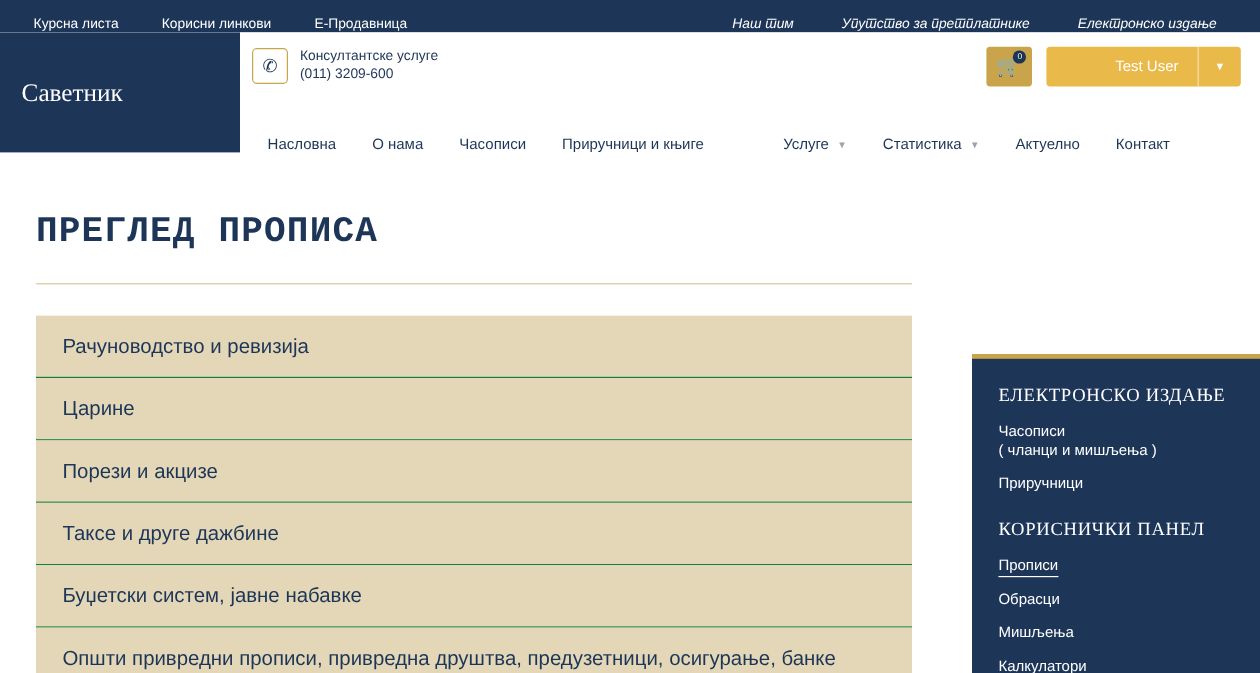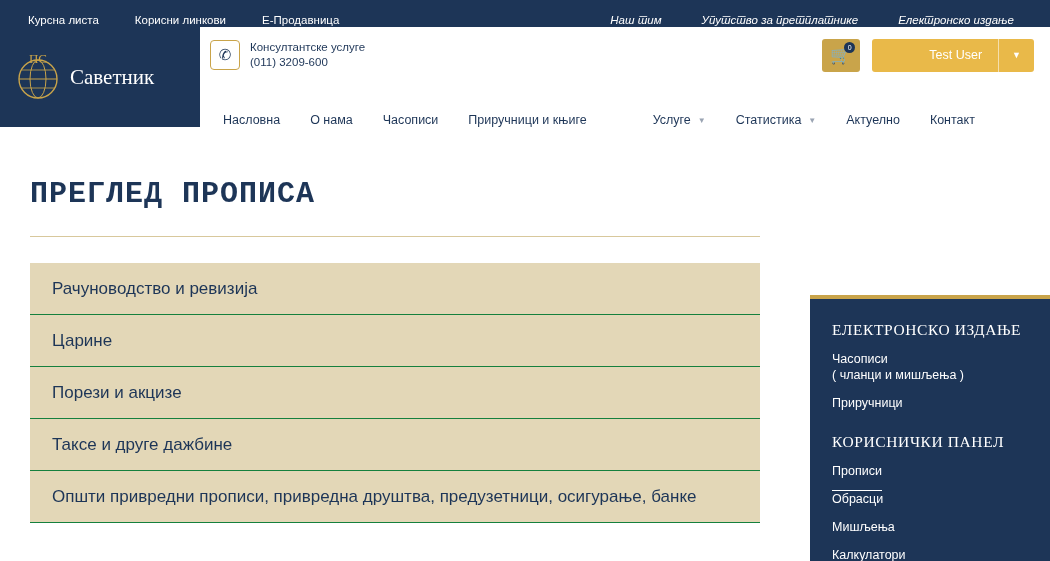--- a/index.html
+++ b/index.html
@@ -206,21 +206,21 @@
     color: #ffffff;
     text-decoration: none;
     font-size: 12.5px;
     padding: 0 22px;
     margin-bottom: 12px;
     line-height: 16px;
   }
   .side-link.two { margin-bottom: 12px; }
   .side-link.active span.u {
     border-bottom: 1px solid #ffffff;
-    padding-bottom: 12px;
+    padding-bottom: 2px;
     margin-top: 47px;
   }
 </style>
 </head>
 <body>
 
 <div class="topbar">
   <div class="left">
     <a href="#">Курсна листа</a>
     <a href="#">Корисни линкови</a>
@@ -229,30 +229,20 @@
   <div class="right">
     <a href="#">Наш тим</a>
     <a href="#">Упутство за претплатнике</a>
     <a href="#">Електронско издање</a>
   </div>
 </div>
 
 <div class="header">
 
   <div class="brandblock">
-    <div class="logo-emblem">
-      <svg width="52" height="52" viewBox="0 0 52 52" aria-hidden="true">
-        <circle cx="26" cy="28" r="19" fill="none" stroke="#c9a44a" stroke-width="1.4"></circle>
-        <ellipse cx="26" cy="28" rx="8" ry="19" fill="none" stroke="#c9a44a" stroke-width="1"></ellipse>
-        <line x1="7" y1="28" x2="45" y2="28" stroke="#c9a44a" stroke-width="1"></line>
-        <line x1="10" y1="19" x2="42" y2="19" stroke="#c9a44a" stroke-width=".8"></line>
-        <line x1="10" y1="37" x2="42" y2="37" stroke="#c9a44a" stroke-width=".8"></line>
-        <text x="26" y="12" font-family="Liberation Serif, serif" font-size="13" fill="#c9a44a" text-anchor="middle">ПС</text>
-      </svg>
-    </div>
     <div class="brandtext">
       <div>Саветник</div>
     </div>
   </div>
 
   <div class="header-right">
     <div class="header-top">
       <div class="phone-icon">✆</div>
       <div class="consult">
         <div>Консултантске услуге</div>
@@ -307,20 +297,21 @@
 <div class="content">
 
   <h1 class="page-title">ПРЕГЛЕД ПРОПИСА</h1>
   <div class="title-rule"></div>
 
   <div class="reg-list">
     <div class="reg-item">Рачуноводство и ревизија</div>
     <div class="reg-item">Царине</div>
     <div class="reg-item">Порези и акцизе</div>
     <div class="reg-item">Таксе и друге дажбине</div>
+    <div class="reg-item">Буџетски систем, јавне набавке</div>
     <div class="reg-item">Општи привредни прописи, привредна друштва, предузетници, осигурање, банке</div>
 
   </div>
 
   <aside class="sidebar">
     <div class="side-head">ЕЛЕКТРОНСКО ИЗДАЊЕ</div>
     <a href="#" class="side-link two"><span class="l1" style="white-space:pre-line">Часописи
 ( чланци и мишљења )</span></a>
     <a href="#" class="side-link"><span>Приручници</span></a>
 

